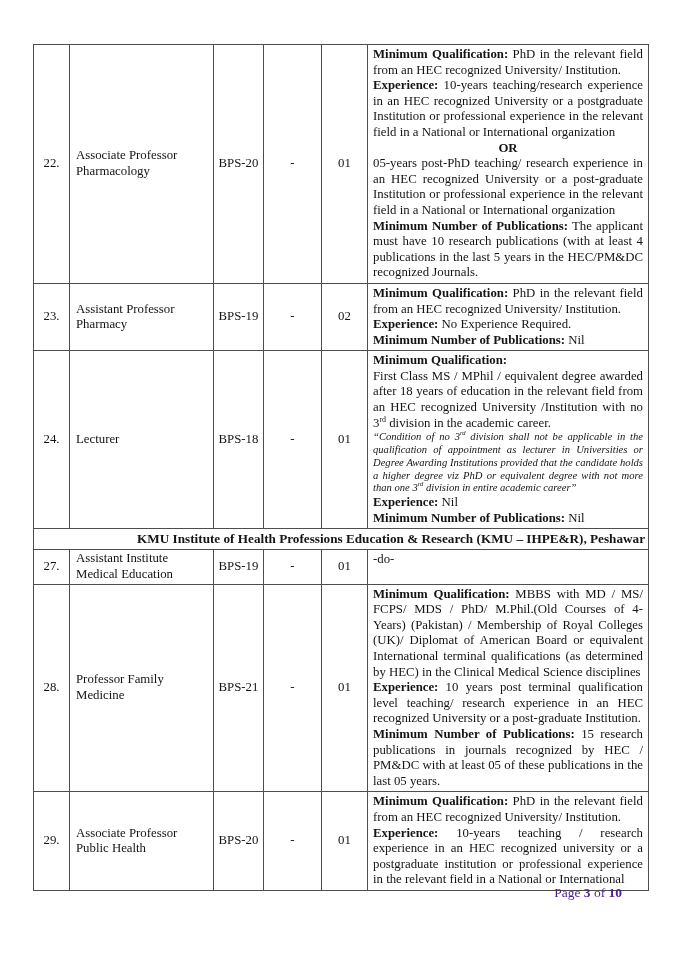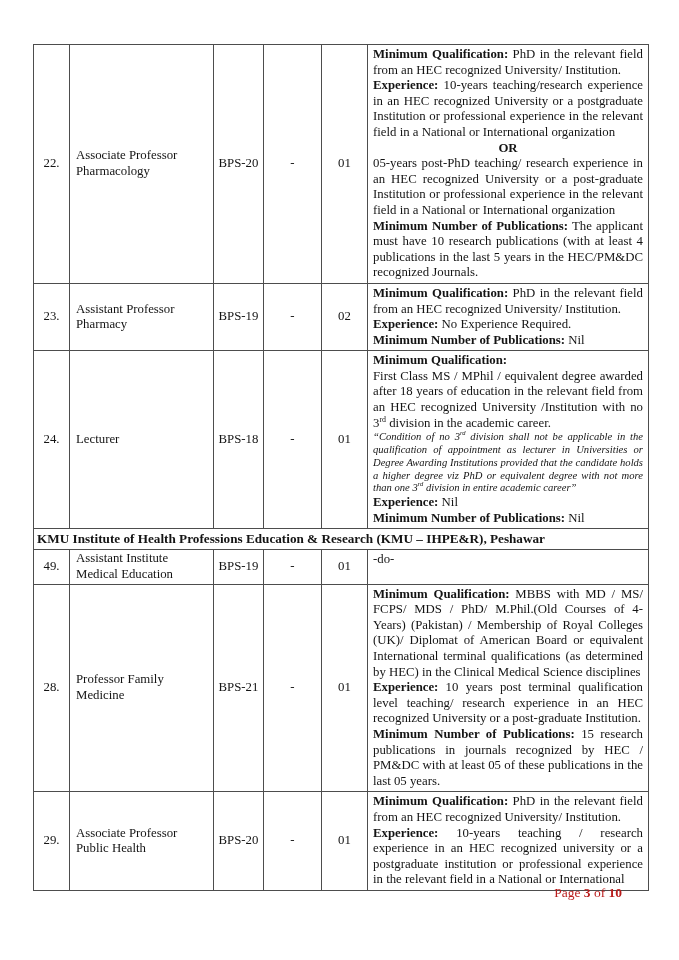--- a/index.html
+++ b/index.html
@@ -25,33 +25,33 @@
   td.pos{text-align:left;padding-left:6px;padding-right:4px;margin-top:8px;}
   td.qual{
     text-align:justify;vertical-align:top;
     padding:2px 5px 2px 5px;
   }
   td.section{
     font-weight:bold;
     font-size:13.2px;
     padding:2px 3px;
     line-height:16px;
-    text-align:left;
+    text-align:right;
   }
   .para{margin:0;}
   .para.center{text-align:center;}
   .para.small{font-size:10.6px;line-height:12.8px;}
   .b{font-weight:bold;}
   .i{font-style:italic;}
   sup{font-size:0.62em;line-height:0;vertical-align:super;}
   .footer{
     position:absolute;
     top:884px;right:57px;
     font-size:13.5px;line-height:17px;
-    color:#b91c1c;
+    color:#4c1d95;
   }
   .footer .b{font-weight:bold;}
 </style>
 </head>
 <body>
 
 <div class="page">
   <table class="vacancy">
     <colgroup>
       <col style="width:36px">
@@ -99,21 +99,21 @@
             <div class="para"><span>First Class MS / MPhil / equivalent degree awarded after 18 years of education in the relevant field from an HEC recognized University /Institution with no 3</span><sup>rd</sup><span> division in the academic career.</span></div>
             <div class="para small"><span class="i">“Condition of no 3</span><sup class="i">rd</sup><span class="i"> division shall not be applicable in the qualification of appointment as lecturer in Universities or Degree Awarding Institutions provided that the candidate holds a higher degree viz PhD or equivalent degree with not more than one 3</span><sup class="i">rd</sup><span class="i"> division in entire academic career”</span></div>
             <div class="para"><span class="b">Experience:</span><span> Nil</span></div>
             <div class="para"><span class="b">Minimum Number of Publications:</span><span> Nil</span></div>
           </td>
       </tr>
       <tr>
         <td class="section" colspan="6">KMU Institute of Health Professions Education &amp; Research (KMU – IHPE&amp;R), Peshawar</td>
       </tr>
       <tr>
-        <td class="c">49.</td>
+        <td class="c">27.</td>
         <td class="pos">Assistant Institute Medical Education</td>
         <td class="c">BPS-19</td>
         <td class="c">-</td>
         <td class="c">01</td>
         <td class="qual">
             <div class="para"><span>-do-</span></div>
           </td>
       </tr>
       <tr>
         <td class="c">28.</td>

